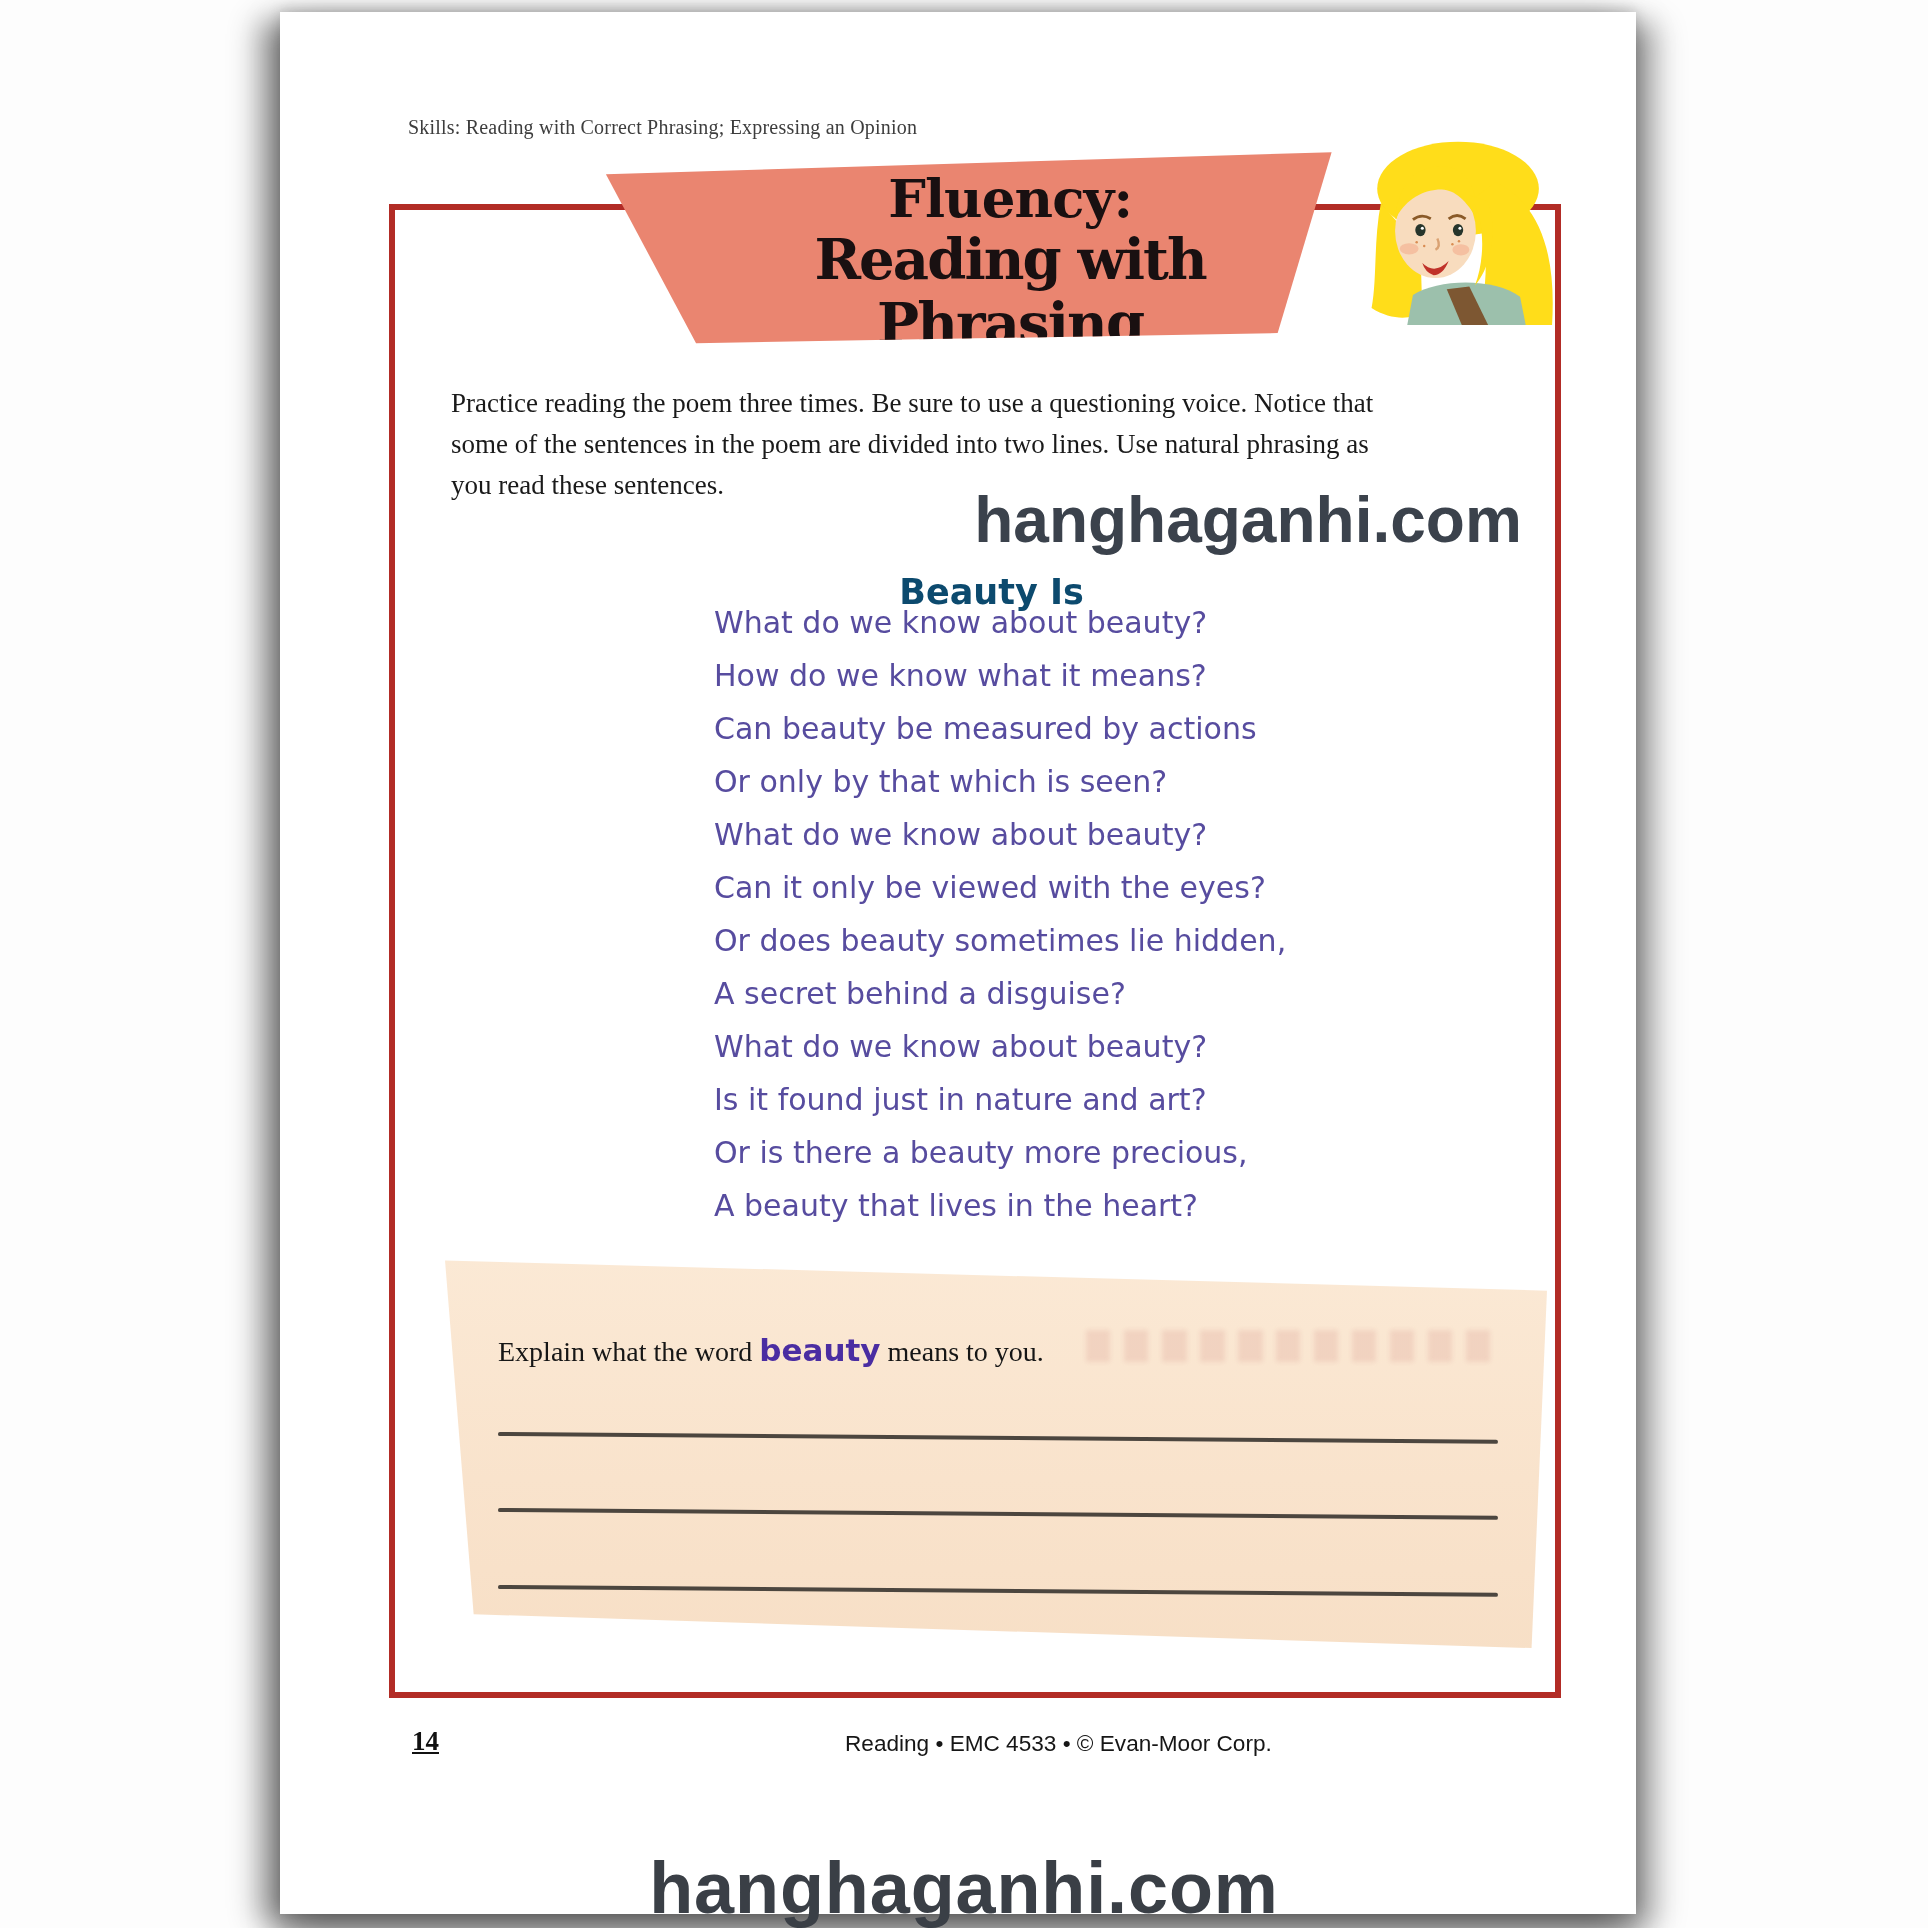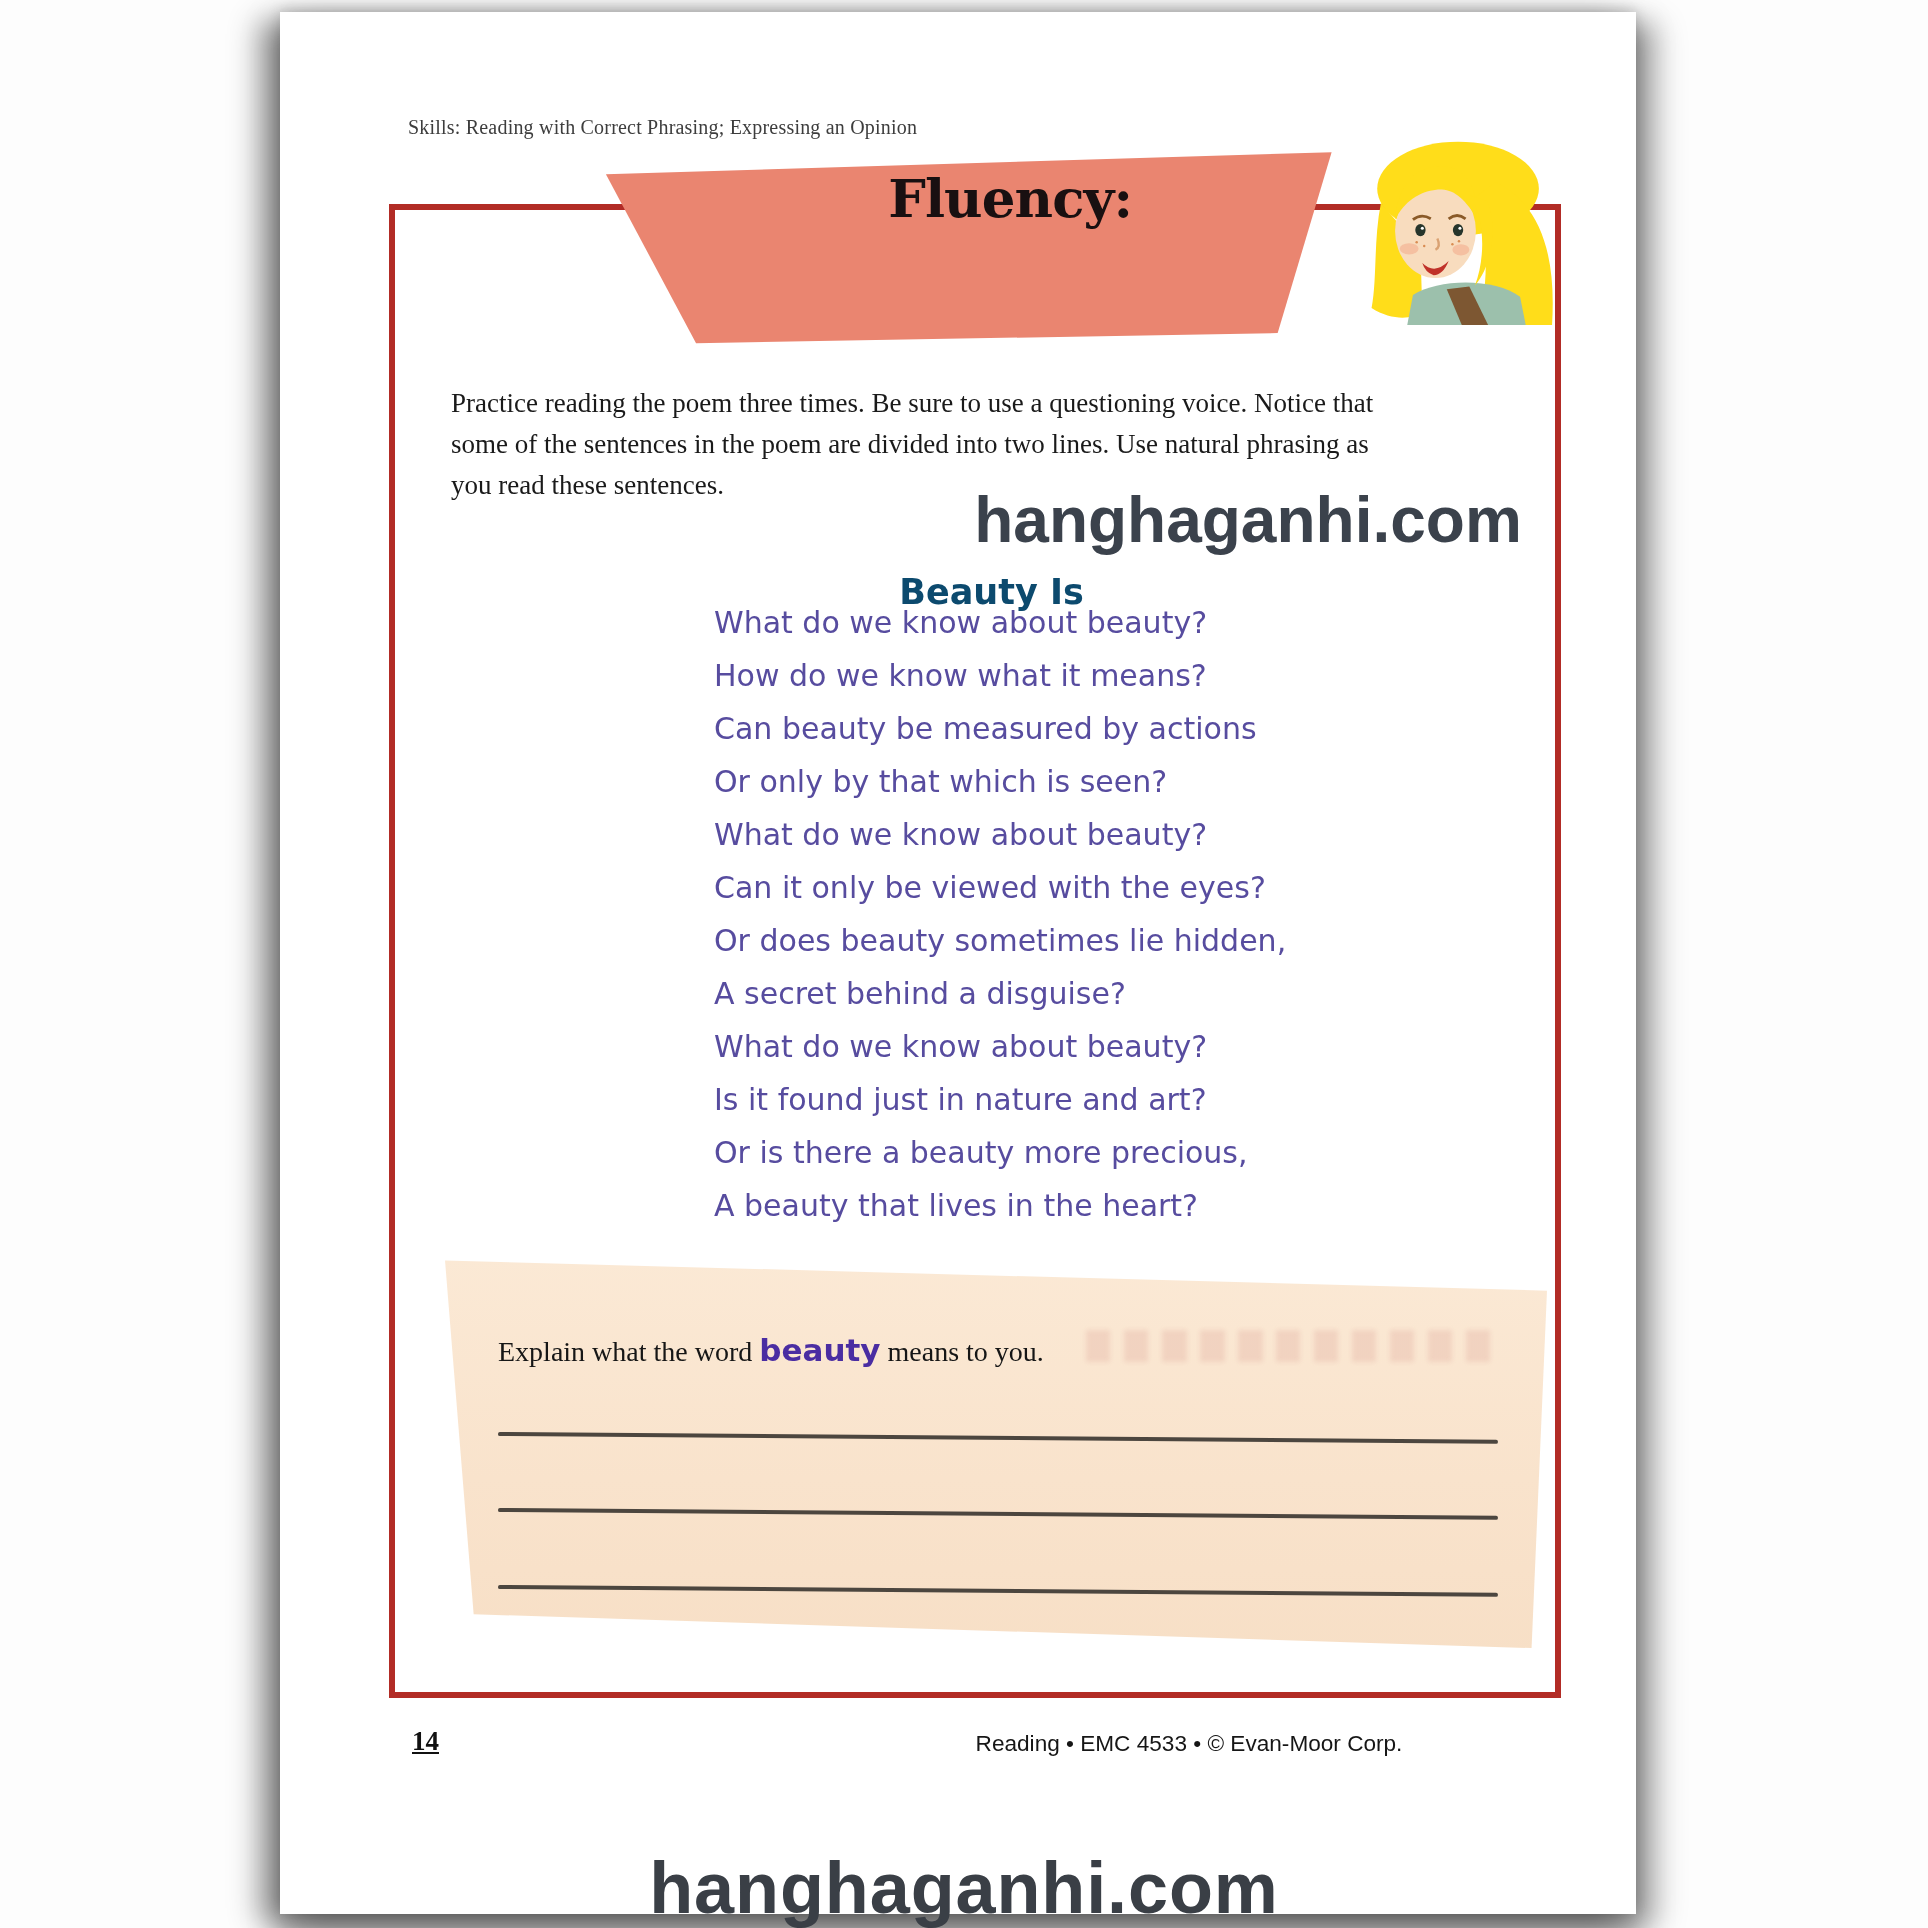--- a/index.html
+++ b/index.html
@@ -33,39 +33,40 @@
           background:linear-gradient(180deg,#fbe9d5 0%,#f9e3cc 55%,#f7dfc6 100%);
           clip-path:polygon(0% 0.8%, 100% 8.3%, 98.6% 97%, 2.6% 88.6%);}
   .ghost{position:absolute;right:56px;top:73px;width:405px;height:32px;opacity:.45;filter:blur(2.8px);
           background:repeating-linear-gradient(90deg,rgba(214,150,140,.55) 0 24.5px,rgba(249,227,204,0) 24.5px 38px);}
   .explain{position:absolute;left:53px;top:75px;font-size:28px;color:#161616;white-space:nowrap;}
   .hl{font-family:"DejaVu Sans",sans-serif;font-weight:bold;font-size:31px;color:#4a2da2;}
   .wline{position:absolute;left:53px;width:1000px;height:3.8px;background:#4c463f;border-radius:1.9px;
           transform:rotate(0.45deg);transform-origin:left center;}
   .wl1{top:175px;} .wl2{top:251px;} .wl3{top:328px;}
   .pagenum{position:absolute;left:132px;top:1714px;font-weight:bold;font-size:27px;color:#111;text-decoration:underline;}
-  .credit{position:absolute;left:565px;top:1719px;width:688px;text-align:center;
+  .credit{position:absolute;left:565px;top:1719px;width:688px;text-align:left;
           font-family:"Liberation Sans",sans-serif;font-size:22.6px;color:#161616;white-space:nowrap;}
   .wm-bottom{position:absolute;left:0;right:0;top:1847px;text-align:center;z-index:10;
           font-family:"Liberation Sans",sans-serif;font-weight:bold;font-size:72px;
           color:#3a3f46;letter-spacing:0.9px;}
 </style>
 </head>
 <body>
 
 <div class="canvas">
   <div class="page">
 
     <div class="skills">Skills: Reading with Correct Phrasing; Expressing an Opinion</div>
 
     <div class="redbox"></div>
 
     <div class="banner">
       <div class="banner-text">
         <div class="banner-line1">Fluency:</div>
+        <div class="banner-line2">Reading with Phrasing</div>
       </div>
     </div>
 
     <svg class="girl" viewBox="0 0 218 200" xmlns="http://www.w3.org/2000/svg">
       <ellipse cx="100" cy="55" rx="86" ry="50" fill="#FFDD1A"></ellipse>
       <path d="M18 70 C 10 110 14 150 8 182 C 30 196 52 194 62 186 L 60 120 Z" fill="#FFDD1A"></path>
       <path d="M140 48 C 185 70 205 120 200 200 L 118 200 C 135 160 132 104 116 66 Z" fill="#FFDD1A"></path>
       <path d="M52 168 C 80 150 140 150 166 170 L 172 200 L 46 200 Z" fill="#9CC0AC"></path>
       <path d="M88 162 L 112 159 L 132 200 L 104 200 Z" fill="#7D5732"></path>
       <ellipse cx="76" cy="100" rx="43" ry="50" fill="#F8DCBE"></ellipse>

